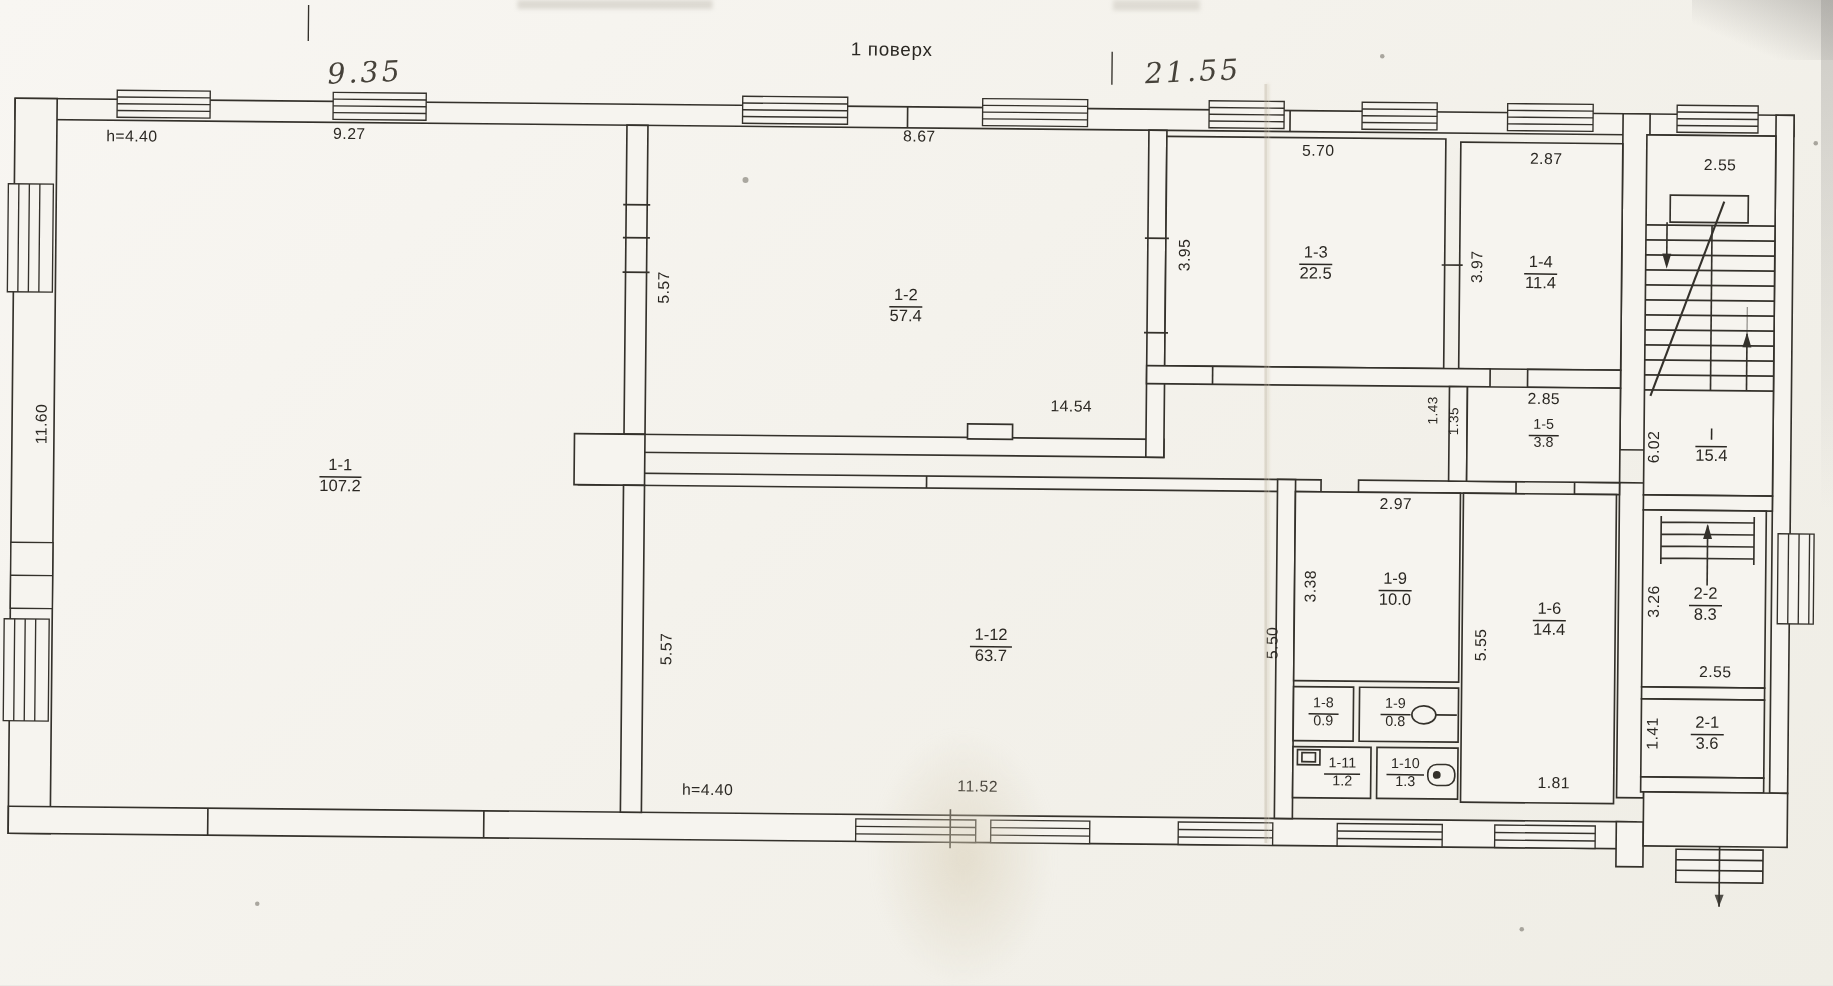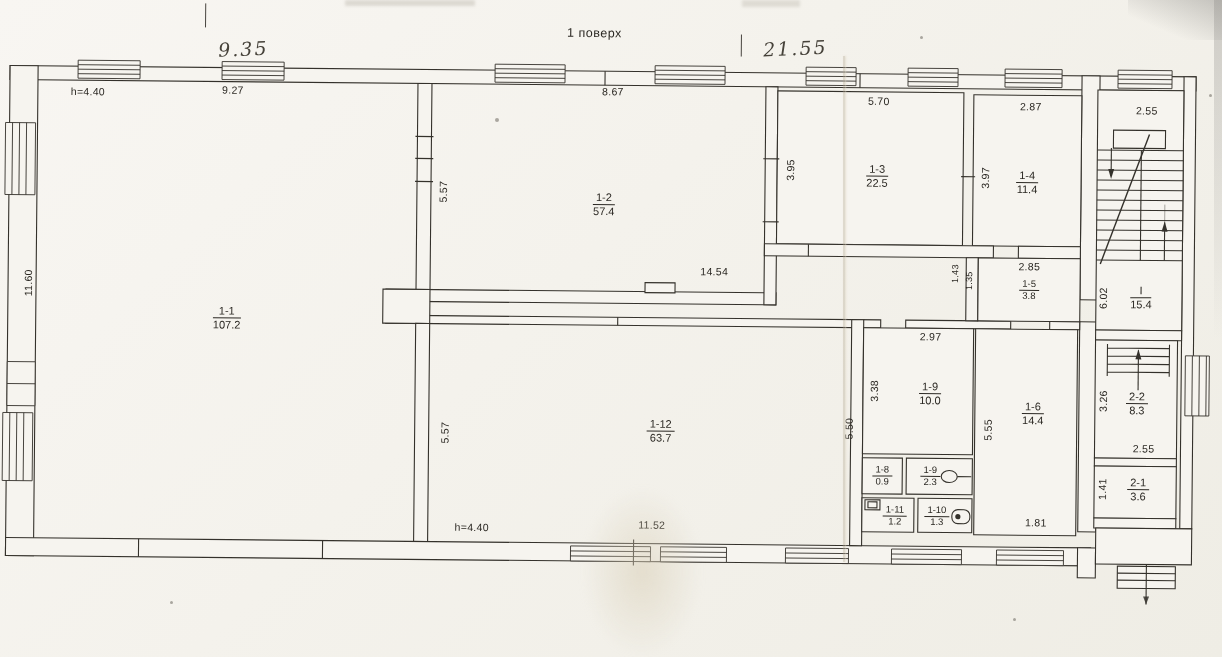--- a/index.html
+++ b/index.html
@@ -270,21 +270,21 @@
     <div class="lbl frac" style="left:933px;top:385px;">
       <span class="num">1-9</span>
         <span class="area">10.0</span>
       </div>
     <div class="lbl frac sm" style="left:886px;top:468px;">
       <span class="num">1-8</span>
         <span class="area">0.9</span>
       </div>
     <div class="lbl frac sm" style="left:934px;top:468px;">
       <span class="num">1-9</span>
-        <span class="area">2.3</span>
+        <span class="area">0.8</span>
       </div>
     <div class="lbl frac sm" style="left:899px;top:508px;">
       <span class="num">1-11</span>
         <span class="area">1.2</span>
       </div>
     <div class="lbl frac sm" style="left:941px;top:508px;">
       <span class="num">1-10</span>
         <span class="area">1.3</span>
       </div>
     <div class="lbl frac" style="left:664px;top:425px;">

